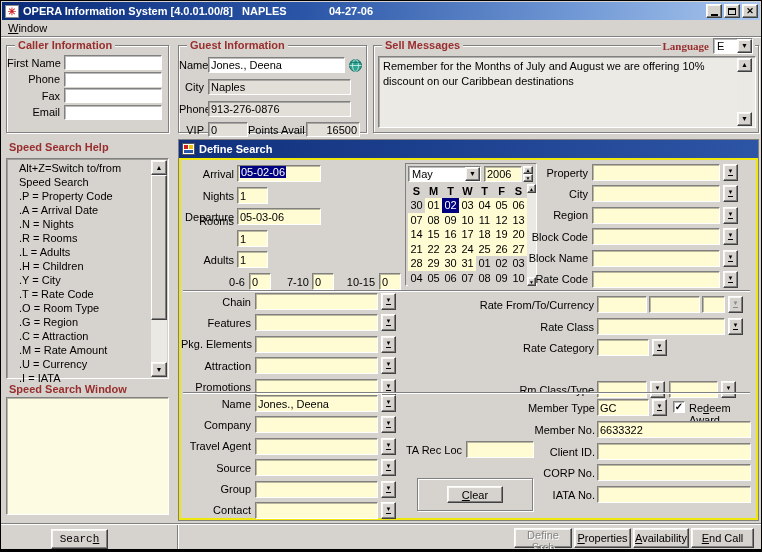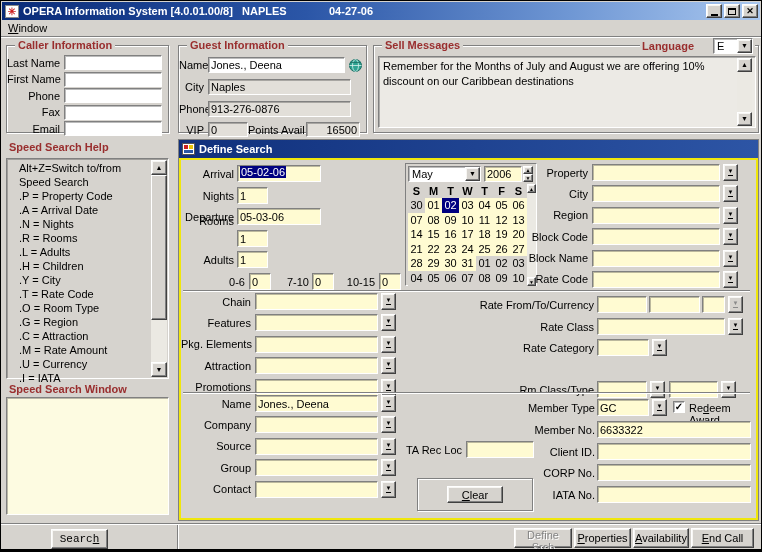--- a/index.html
+++ b/index.html
@@ -148,24 +148,20 @@
 
   <div class="menubar">
     <span class="menu-item"><span class="mn">W</span><span>indow</span></span>
   </div>
   <div class="menudiv"></div>
 
   <div class="groupbox" id="caller-box">
     <span class="legend">Caller Information</span>
     <div id="caller-rows">
         <div class="frow">
-          <span class="flabel">Last Name</span>
-          <input class="field" style="">
-        </div>
-        <div class="frow">
           <span class="flabel">First Name</span>
           <input class="field" style="">
         </div>
         <div class="frow">
           <span class="flabel">Phone</span>
           <input class="field" style="">
         </div>
         <div class="frow">
           <span class="flabel">Fax</span>
           <input class="field" style="">
@@ -203,21 +199,21 @@
       <span class="flabel" style="width:29px;">VIP</span>
       <input class="field gray" style="width: 40px; height: 15px;" value="0">
       <span class="flabel" style="width:58px;text-align:right;">Points Avail</span>
       <input class="field gray" style="width: 54px; height: 15px; text-align: right;" value="16500">
     </div>
   </div>
 
   <div class="groupbox" id="sell-box">
     <span class="legend">Sell Messages</span>
     <div id="lang-wrap">
-      <span class="redlabel" style="margin-right:19px;">Language</span>
+      <span class="redlabel" style="margin-right:4px;font-family:Liberation Serif, serif;">Language</span>
       <span class="ddfield" style="width:40px;">
         <span class="ddval">E</span>
         <span class="ddbtn raised">▼</span>
       </span>
     </div>
     <div id="sell-text" class="sunken">Remember for the Months of July and August we are offering 10% discount on our Caribbean destinations</div>
     <div class="sb" style="right:6px;top:12px;width:15px;height:68px;">
       <span class="sb-btn" style="top:0;height:14px;">▲</span>
       <span class="sb-btn" style="bottom:0;height:14px;">▼</span>
     </div>
@@ -479,20 +475,27 @@
             </button>
           </div>
           <div class="lrow">
             <span class="llabel">Company</span>
             <input class="field cream" style="">
             <button class="lov" style="margin-left:3px;">
               <span class="lov-a">▼</span>
             </button>
           </div>
           <div class="lrow">
+            <span class="llabel">Travel Agent</span>
+            <input class="field cream" style="">
+            <button class="lov" style="margin-left:3px;">
+              <span class="lov-a">▼</span>
+            </button>
+          </div>
+          <div class="lrow">
             <span class="llabel">Source</span>
             <input class="field cream" style="">
             <button class="lov" style="margin-left:3px;">
               <span class="lov-a">▼</span>
             </button>
           </div>
           <div class="lrow">
             <span class="llabel">Group</span>
             <input class="field cream" style="">
             <button class="lov" style="margin-left:3px;">

